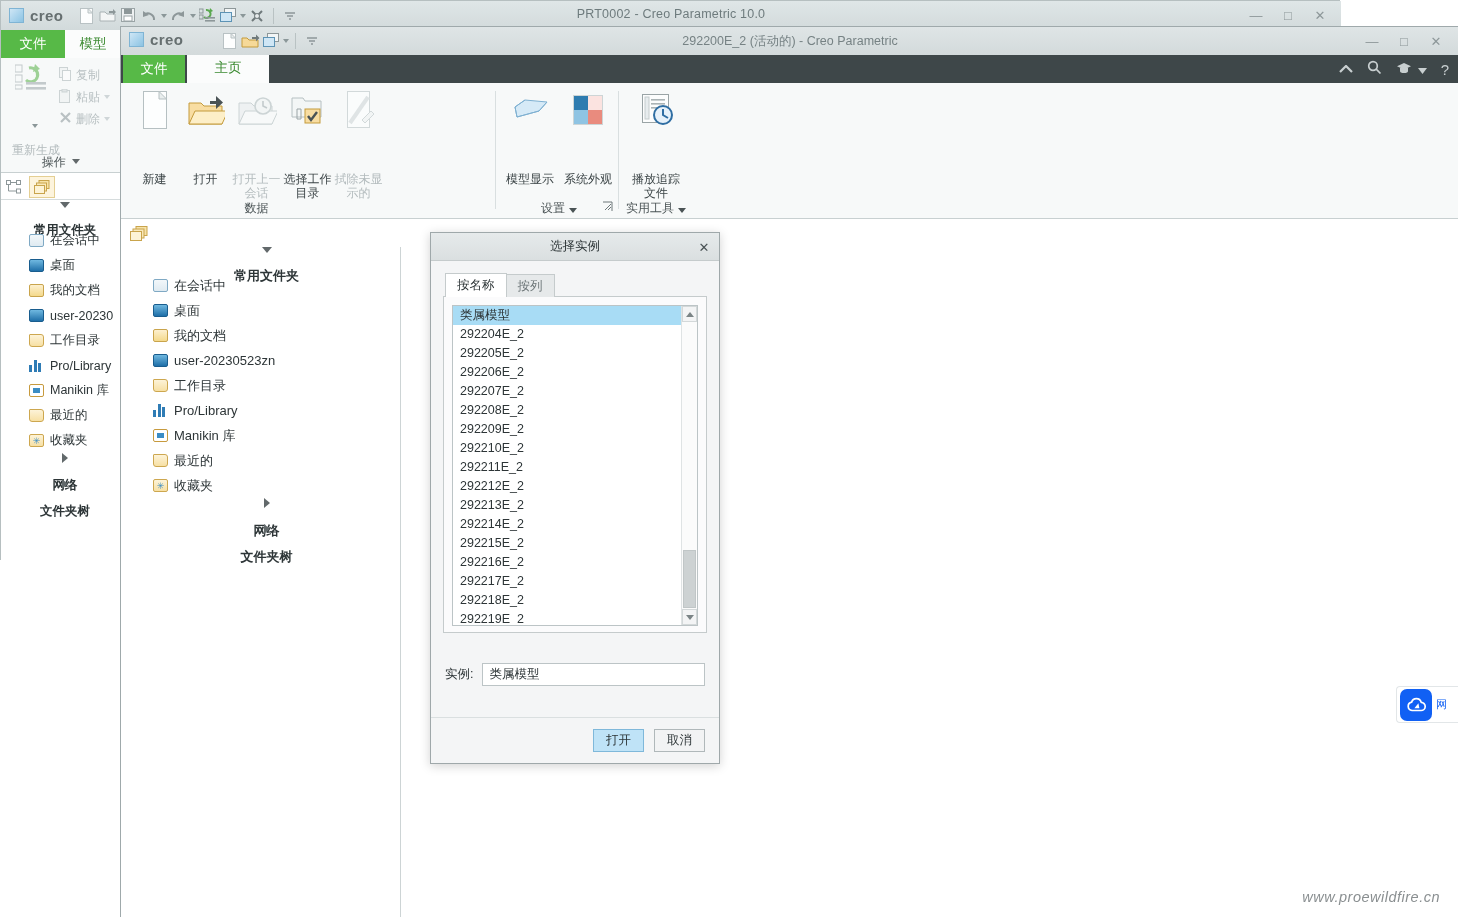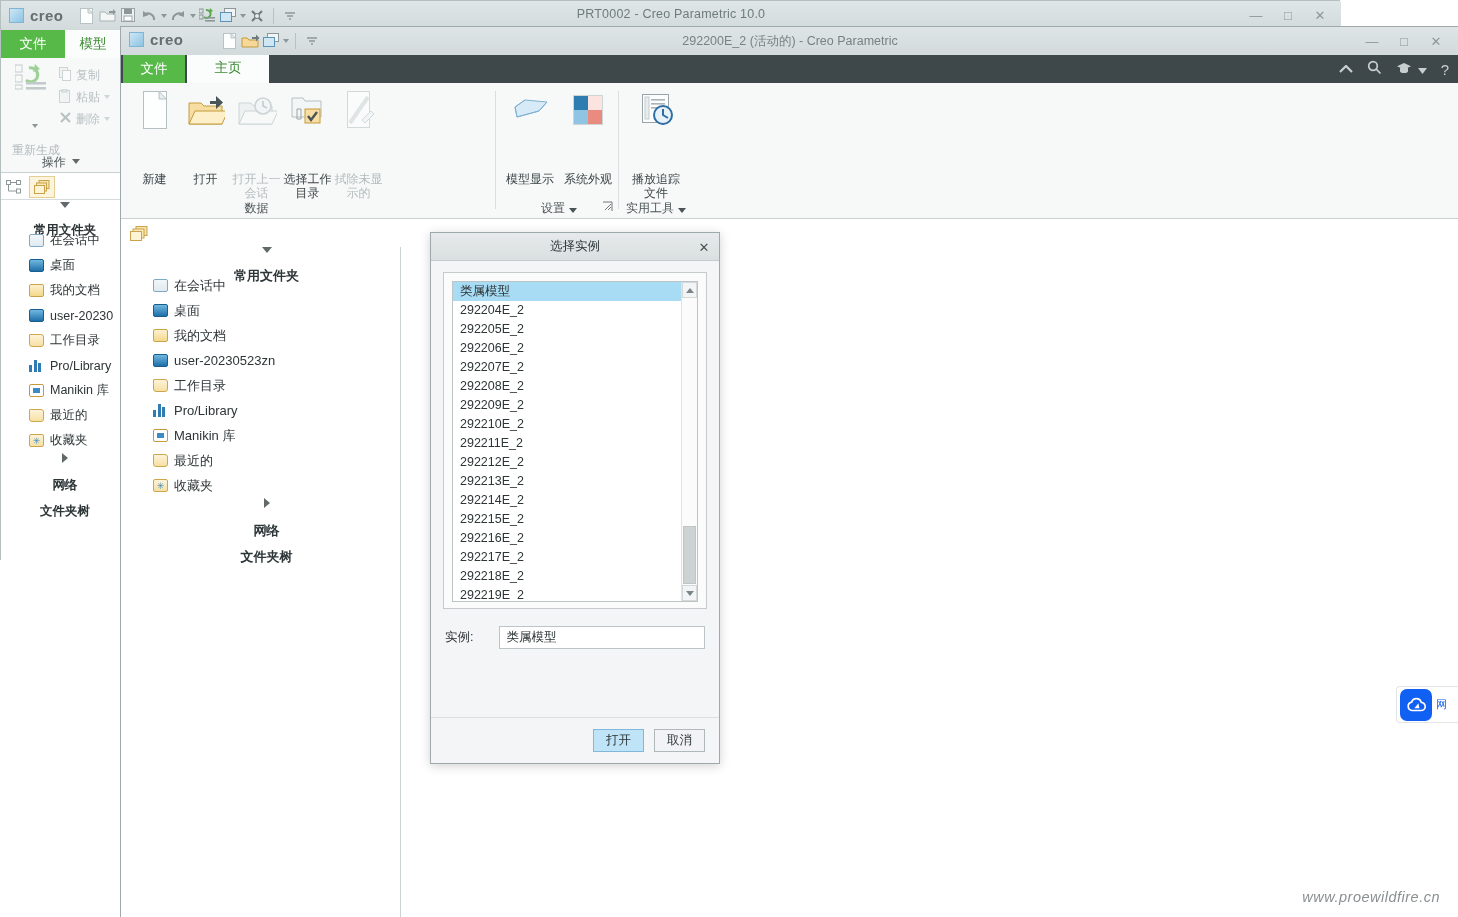--- a/index.html
+++ b/index.html
@@ -213,21 +213,21 @@
     background:#fbfbfb; border-left:1px solid #dfe3e4;
   }
   .vs-btn { height:16px; display:flex; align-items:center; justify-content:center;
             background:#f3f4f5; border:1px solid #d3d8d9; }
   .vs-arrow-up { width:0;height:0;border-left:4px solid transparent;border-right:4px solid transparent;border-bottom:5px solid #7b8486; }
   .vs-arrow-dn { width:0;height:0;border-left:4px solid transparent;border-right:4px solid transparent;border-top:5px solid #7b8486; }
   .vs-track { position:absolute; left:0; right:0; top:16px; bottom:16px; background:#fbfbfb; }
   .vs-thumb { position:absolute; left:1px; right:1px; top:228px; height:58px;
               background:#cdd2d3; border:1px solid #c0c6c7; }
 
-  .dlg-field { display:flex; align-items:center; gap:26px; margin-top:17px; padding:0 2px; }
+  .dlg-field { display:flex; align-items:center; gap:9px; margin-top:30px; padding:0 2px; }
   .dlg-field label { font-size:12.5px; color:#2d3537; }
   .dlg-input {
     flex:1; height:23px; border:1px solid #bcc4c6; background:#ffffff;
     font-size:12.5px; color:#2d3537; padding:0 6px; line-height:21px;
   }
   .dlg-footer {
     position:absolute; left:0; right:0; bottom:0; height:46px;
     border-top:1px solid #dadfe0; display:flex; align-items:center;
     justify-content:flex-end; gap:10px; padding-right:14px;
   }
@@ -761,20 +761,24 @@
     <div class="fg-content"></div>
   </div>
 
   <div class="dialog">
     <div class="dlg-title">
       <span>选择实例</span>
       <span class="dlg-close">✕</span>
     </div>
 
     <div class="dlg-body">
+      <div class="dlg-tabs">
+        <div class="dlg-tab active">按名称</div>
+        <div class="dlg-tab">按列</div>
+      </div>
 
       <div class="dlg-tabpanel">
         <div class="listbox">
           <div class="list-scroll">
             <div class="list-row sel">类属模型</div>
             <div class="list-row">292204E_2</div>
             <div class="list-row">292205E_2</div>
             <div class="list-row">292206E_2</div>
             <div class="list-row">292207E_2</div>
             <div class="list-row">292208E_2</div>

